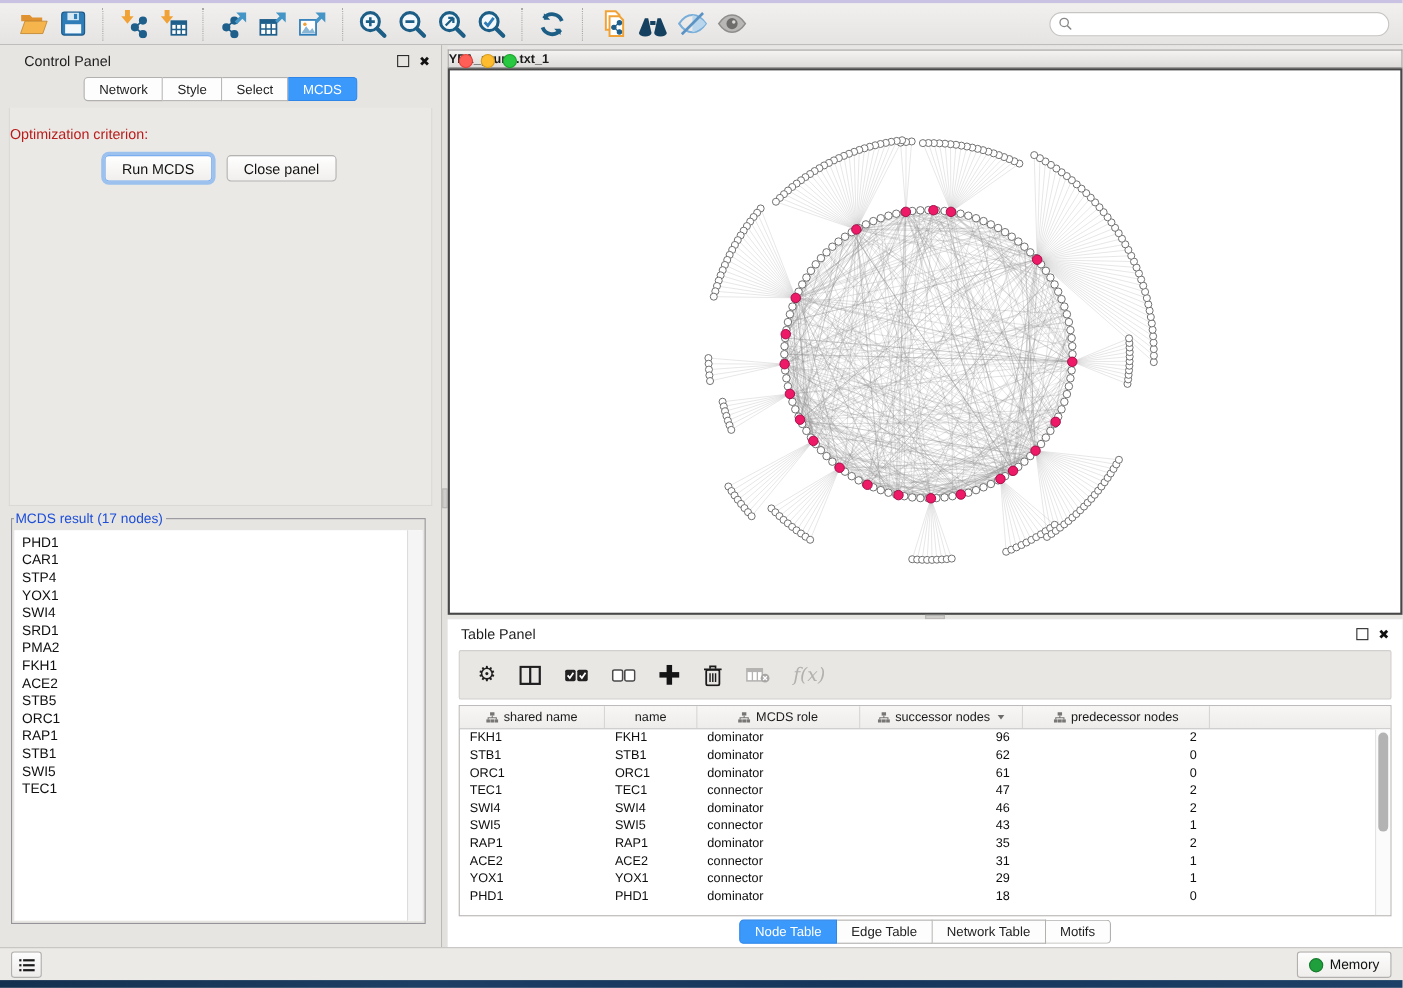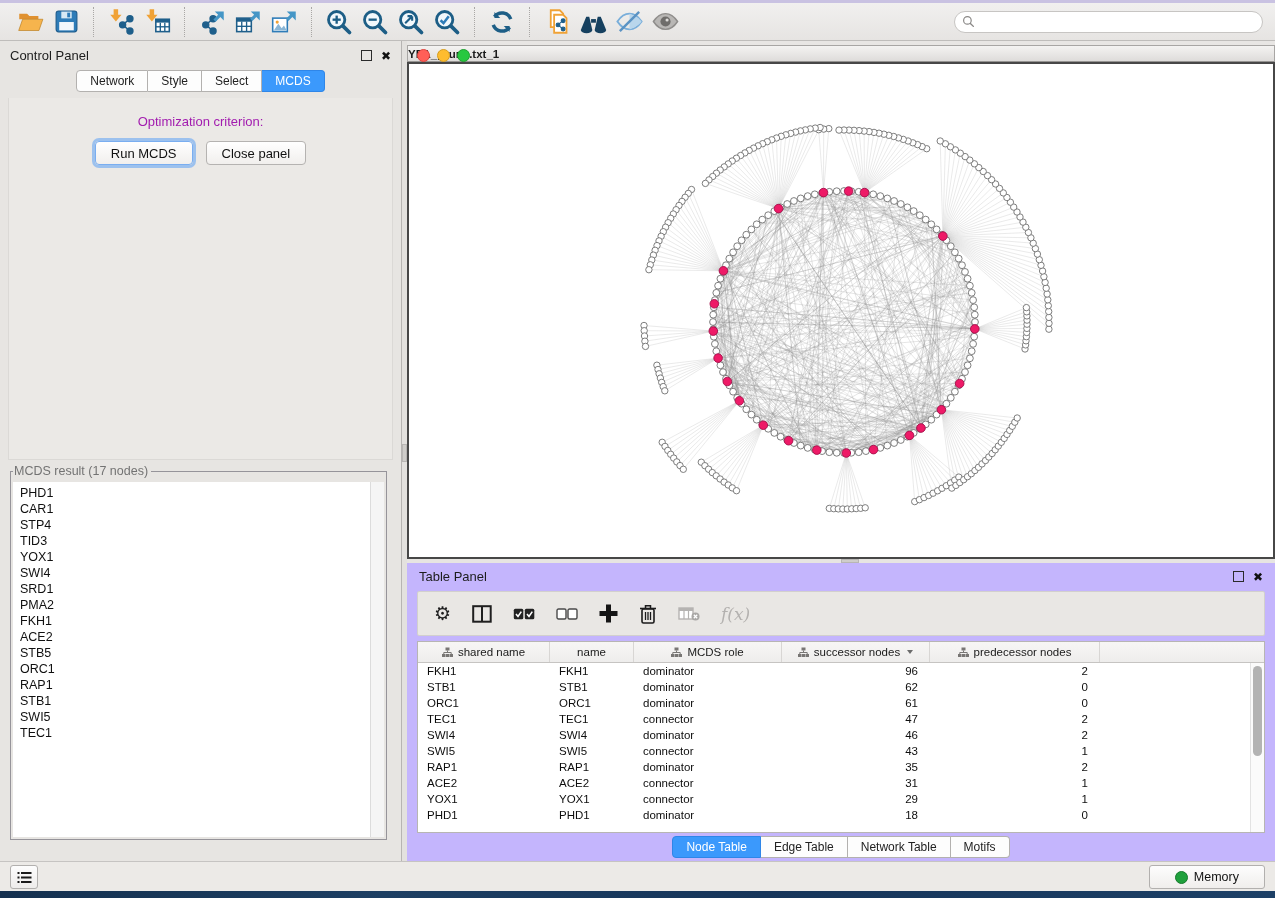--- a/index.html
+++ b/index.html
@@ -9,43 +9,43 @@
   .wp-top{position:absolute;top:0;left:0;right:0;height:3px;background:#c9c2e2;}
   .wp-bottom{position:absolute;bottom:0;left:0;right:0;height:7px;background:linear-gradient(90deg,#14304f,#1d3f63 30%,#16355a 60%,#1d4066);}
   
   .toolbar{position:absolute;top:3px;left:0;right:0;height:38px;background:linear-gradient(#f1f0ef,#e6e4e2);border-bottom:1px solid #bfbdbb;display:flex;align-items:center;padding:0 12px;box-sizing:border-box;}
   .tool-btn{width:36px;height:32px;display:flex;align-items:center;justify-content:center;flex:0 0 auto;}
   .tb-sep{width:0;height:30px;border-left:1px dotted #a9a7a5;margin:0 9px;flex:0 0 auto;}
   .search-box{margin-left:auto;width:293px;height:20px;background:#fff;border:1px solid #c7c5c3;border-radius:11px;display:flex;align-items:center;padding:0 7px;gap:5px;}
   .search-box input{border:none;outline:none;flex:1;font-size:12px;font-family:inherit;background:transparent;color:#333;}
   
   .control-panel{position:absolute;top:41px;left:0;width:402px;bottom:36px;background:#e7e5e2;border-right:1px solid #b6b4b2;box-sizing:border-box;}
-  .panel-head{display:flex;align-items:center;padding:7px 10px 4px 10px;}
+  .panel-head{display:flex;align-items:center;padding:7px 10px 4px 22px;}
   .panel-title{font-size:13px;color:#1d1d1d;}
   .win-ctrls{margin-left:auto;display:flex;align-items:center;gap:9px;}
   .wc-float{width:9px;height:9px;border:1.4px solid #2b2b2b;display:inline-block;}
   .wc-close{font-size:12px;font-weight:700;color:#111;line-height:1;}
   .seg{display:flex;justify-content:center;margin-top:3px;}
   .seg-btn{font-family:inherit;font-size:12px;padding:3px 13px;background:#fdfdfd;border:1px solid #b3b1af;border-left-width:0;color:#222;cursor:default;}
   .seg-btn:first-child{border-left-width:1px;border-radius:4px 0 0 4px;}
   .seg-btn:last-child{border-radius:0 4px 4px 0;}
   .seg-btn.sel{background:#3b99fc;border-color:#2f86e8;color:#fff;}
   .cp-inner{position:absolute;left:8px;right:8px;top:57px;height:362px;background:#ebe9e6;border:1px solid #dbd9d6;border-top:none;box-sizing:border-box;}
-  .opt-label{text-align:center;font-size:13px;color:#a21caf;margin-top:16px;}
+  .opt-label{font-size:13px;color:#b91c1c;margin-top:16px;}
   .select-wrap{position:relative;margin:9px auto 0;width:312px;height:22px;background:#fff;border:1px solid #b5b3b1;border-radius:4px;box-sizing:border-box;display:flex;align-items:center;}
   .select-wrap .sel-text{flex:1;font-size:13px;color:#111;padding-left:9px;white-space:nowrap;}
   .sel-stepper{width:18px;height:18px;margin-right:1px;border-radius:3.5px;background:linear-gradient(#8cc0fd,#3e88ef);display:flex;flex-direction:column;align-items:center;justify-content:center;gap:2px;}
   .chev{width:0;height:0;border-left:3.5px solid transparent;border-right:3.5px solid transparent;}
   .chev.up{border-bottom:4px solid #fff;}
   .chev.dn{border-top:4px solid #fff;}
   .btn-row{display:flex;justify-content:center;gap:13px;margin-top:12px;}
   .mac-btn{font-family:inherit;font-size:13px;color:#111;height:24px;padding:0 15px;background:linear-gradient(#ffffff,#f1efed);border:1px solid #b5b3b1;border-radius:4px;cursor:default;}
   .mac-btn.focus{box-shadow:0 0 0 3px rgba(103,167,243,.6);border-color:#7aaef0;}
   .mcds-fieldset{position:absolute;left:10px;right:14px;top:423px;bottom:22px;border:1px solid #96949a;margin:0;padding:0;background:transparent;}
-  .mcds-fieldset legend{font-size:12.5px;color:#737373;margin-left:2px;padding:0 3px 0 1px;}
+  .mcds-fieldset legend{font-size:12.5px;color:#1d4ed8;margin-left:2px;padding:0 3px 0 1px;}
   .mcds-list-wrap{position:absolute;inset:2px 2px 2px 2px;top:4px;background:#fff;display:flex;}
   .mcds-list{flex:1;padding:3px 0 0 7px;overflow:hidden;}
   .mcds-item{font-size:12.5px;line-height:16px;color:#101010;}
   .mcds-scroll{width:13px;background:#f5f5f5;border-left:1px solid #dcdcdc;}
   
   .v-split{position:absolute;left:402px;top:41px;width:5px;bottom:36px;background:#e3e1de;}
   .v-grip{position:absolute;left:0;top:403px;width:5px;height:18px;background:#cfcdca;border:1px solid #b8b6b4;box-sizing:border-box;}
   .h-split{position:absolute;left:407px;right:0;top:559px;height:4px;background:#e7e5e2;}
   .h-grip{position:absolute;left:50%;top:0;width:18px;height:4px;background:#cfcdca;border:1px solid #b8b6b4;box-sizing:border-box;}
   
@@ -53,21 +53,21 @@
   .net-titlebar{position:relative;height:17px;background:linear-gradient(#f4f3f2,#dedcda);border:1px solid #a8a6a4;border-bottom:1px solid #969492;display:flex;align-items:center;box-sizing:border-box;}
   .lights{position:absolute;left:9px;top:3px;display:flex;gap:7px;}
   .light{width:11px;height:11px;border-radius:50%;}
   .light.red{background:#ff5f57;border:0.5px solid #e0443e;}
   .light.yellow{background:#febc2e;border:0.5px solid #d69e20;}
   .light.green{background:#28c840;border:0.5px solid #1ea02f;}
   .net-title{font-size:11.5px;font-weight:700;color:#1b1b1b;}
   .net-canvas{position:absolute;left:0;right:0;top:17px;bottom:0;background:#fff;border:2px solid #474747;box-sizing:border-box;}
   .net-canvas svg{width:100%;height:100%;display:block;}
   
-  .table-panel{position:absolute;left:407px;top:563px;right:0;bottom:36px;background:#c4b5fd;}
+  .table-panel{position:absolute;left:407px;top:563px;right:0;bottom:36px;background:#ffffff;}
   .tp-head{display:flex;align-items:center;padding:6px 12px 2px 12px;}
   .tp-toolbar{margin:5px 10px 0 10px;height:45px;background:#e9e7e4;border:1px solid #d2d0cd;border-radius:2px;display:flex;align-items:center;gap:21px;padding:0 16px;box-sizing:border-box;}
   .tpt-btn{display:flex;align-items:center;justify-content:center;height:30px;}
   .gear-glyph{font-family:"DejaVu Sans",sans-serif;font-size:19px;color:#1f1f1f;line-height:1;}
   .fx-glyph{font-family:"DejaVu Serif",serif;font-style:italic;font-size:17px;color:#b3b1af;}
   .table-area{position:absolute;left:10px;right:10px;top:78px;height:192px;background:#fff;border:1px solid #b7b5b3;box-sizing:border-box;display:flex;flex-direction:column;}
   .t-header{display:flex;height:20px;background:linear-gradient(#f7f6f5,#eeedec);border-bottom:1px solid #c6c4c2;flex:0 0 auto;}
   .t-hcell{display:flex;align-items:center;justify-content:center;gap:5px;font-size:11.5px;color:#1a1a1a;border-right:1px solid #d8d6d4;box-sizing:border-box;overflow:hidden;}
   .t-hcell:last-child{border-right:none;}
   .sort-dn{width:0;height:0;border-left:3.5px solid transparent;border-right:3.5px solid transparent;border-top:4.5px solid #6b6b6b;margin-left:2px;}
@@ -75,21 +75,21 @@
   .t-row{display:flex;height:16px;line-height:16px;font-size:11.5px;color:#0e0e0e;}
   .t-cell{box-sizing:border-box;overflow:hidden;white-space:nowrap;}
   .t-cell.txt{padding-left:9px;text-align:left;}
   .t-cell.num{padding-right:12px;text-align:right;}
   .t-scroll{position:absolute;top:0;bottom:0;right:0;width:13px;background:#fbfbfb;border-left:1px solid #e3e3e3;}
   .t-thumb{position:absolute;left:2px;right:2px;top:3px;height:90px;background:#b3b3b3;border-radius:5px;}
   .tp-tabs{position:absolute;left:0;right:0;top:270px;display:flex;justify-content:center;}
   
   .status-bar{position:absolute;left:0;right:0;bottom:7px;height:29px;background:#eceae7;border-top:1px solid #c6c4c2;}
   .sb-left-btn{position:absolute;left:10px;top:3px;width:26px;height:22px;background:linear-gradient(#fdfdfd,#eeeceb);border:1px solid #b2b0ae;border-radius:3px;display:flex;align-items:center;justify-content:center;}
-  .memory-btn{position:absolute;right:10px;top:3px;height:22px;background:linear-gradient(#fdfdfd,#f0eeec);border:1px solid #b2b0ae;border-radius:3px;display:flex;align-items:center;gap:6px;padding:0 25px;text-align:center;}
+  .memory-btn{position:absolute;right:10px;top:3px;height:22px;background:linear-gradient(#fdfdfd,#f0eeec);border:1px solid #b2b0ae;border-radius:3px;display:flex;align-items:center;gap:6px;padding:0 10px;text-align:center;}
   .mem-dot{width:11px;height:11px;border-radius:50%;background:#1fa03c;border:0.5px solid #157a2c;}
   .memory-btn span{font-size:12.5px;color:#111;}
 </style>
 </head>
 <body>
 
 <div class="screen">
   <div class="wp-top"></div>
 
   <div class="toolbar">
@@ -269,21 +269,20 @@
         <button class="mac-btn">Close panel</button>
       </div>
     </div>
     <fieldset class="mcds-fieldset">
       <legend>MCDS result (17 nodes)</legend>
       <div class="mcds-list-wrap">
         <div class="mcds-list" id="mcds-list">
             <div class="mcds-item">PHD1</div>
             <div class="mcds-item">CAR1</div>
             <div class="mcds-item">STP4</div>
-            <div class="mcds-item">TID3</div>
             <div class="mcds-item">YOX1</div>
             <div class="mcds-item">SWI4</div>
             <div class="mcds-item">SRD1</div>
             <div class="mcds-item">PMA2</div>
             <div class="mcds-item">FKH1</div>
             <div class="mcds-item">ACE2</div>
             <div class="mcds-item">STB5</div>
             <div class="mcds-item">ORC1</div>
             <div class="mcds-item">RAP1</div>
             <div class="mcds-item">STB1</div>

